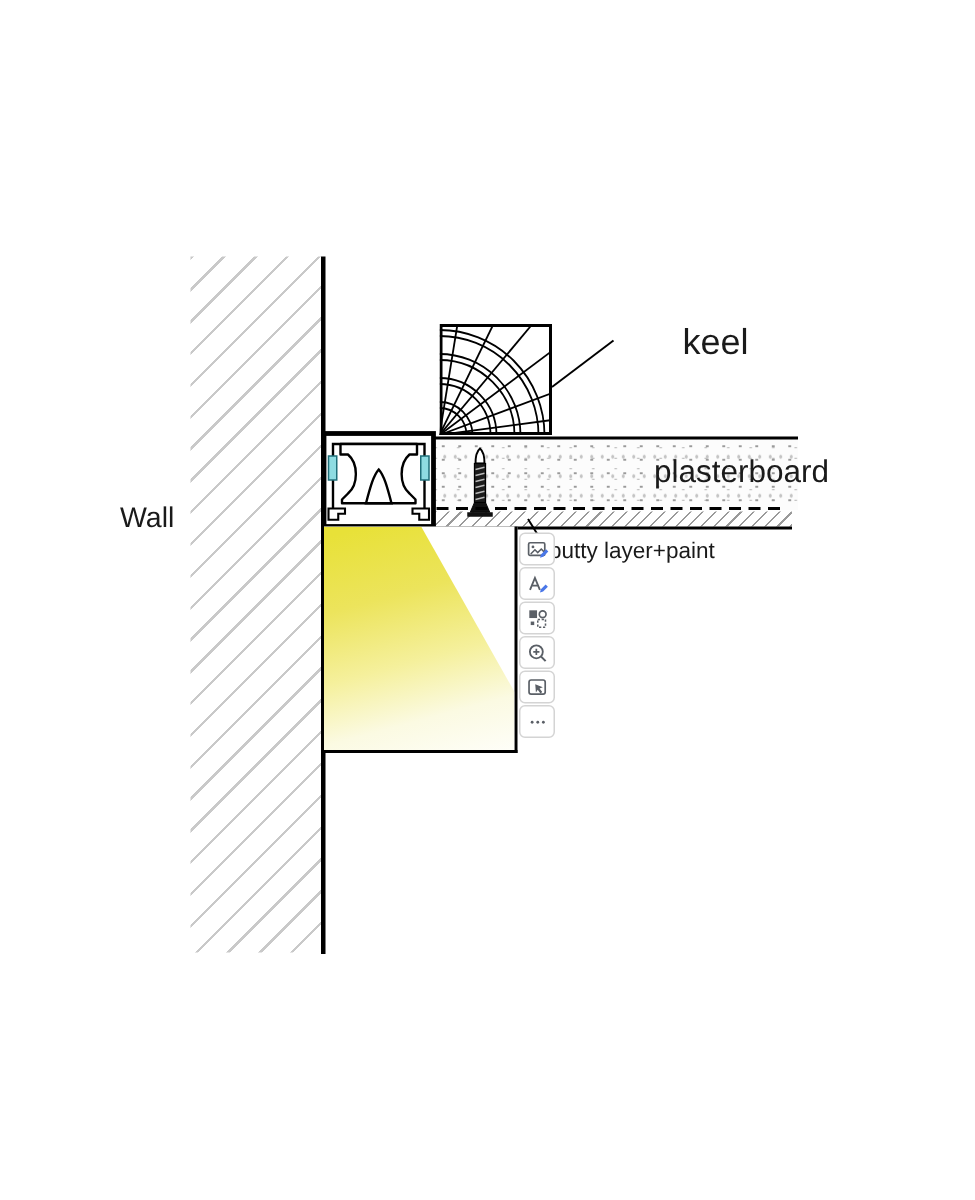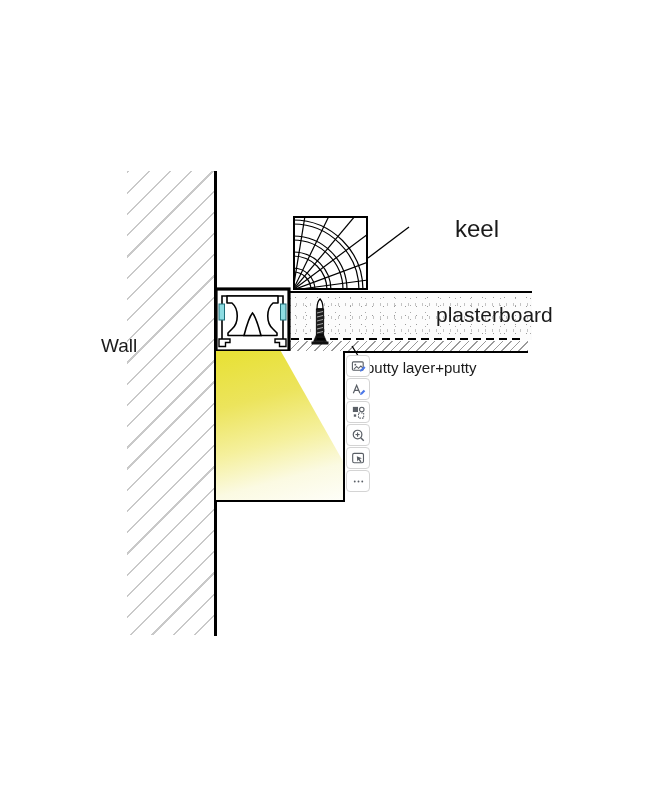--- a/index.html
+++ b/index.html
@@ -8,21 +8,21 @@
     font-family:"Liberation Sans", sans-serif;color:#1a1a1a;overflow:hidden;
   }
   .abs{position:absolute;}
 
   
   .wall-hatch{
     left:127px;top:171px;width:88px;height:464px;
     background:repeating-linear-gradient(135deg,#c9c9c9 0 1.6px,transparent 1.6px 15px);
   }
   .wall-face-line{left:214px;top:171px;width:3px;height:465px;background:#000;}
-  .wall-label{left:101px;top:335px;font-size:19px;}
+  .wall-label{left:80px;top:335px;font-size:19px;}
 
   
   .keel-box{left:293px;top:216px;width:75px;height:74px;}
   .keel-label{left:411px;top:215px;font-size:24px;margin-left:44px;}
 
   
   .plasterboard{
     left:290px;top:291px;width:242px;height:47px;
     border-top:2px solid #000;background-color:#fcfcfc;
     background-image:
@@ -69,21 +69,21 @@
 <body>
 
 <div class="abs wall-hatch"></div>
 <div class="abs wall-face-line"></div>
 <div class="abs wall-label">Wall</div>
 
 <div class="abs plasterboard"></div>
 <div class="abs plasterboard-label">plasterboard</div>
 
 <div class="abs putty-hatch"></div>
-<div class="abs putty-label">putty layer+putty</div>
+<div class="abs putty-label">putty layer+paint</div>
 
 <svg class="abs keel-box diagram-svg" viewBox="0 0 75 74">
   <defs>
       <clipPath id="keelclip">
         <rect x="0" y="0" width="75" height="74"></rect>
       </clipPath>
     </defs>
   <rect x="1" y="1" width="73" height="72" fill="#fff" stroke="#000" stroke-width="2"></rect>
   <g clip-path="url(#keelclip)" stroke="#000" stroke-width="1.2" fill="none">
     <path d="M18 74 A18 18 0 0 0 0 56"></path>

